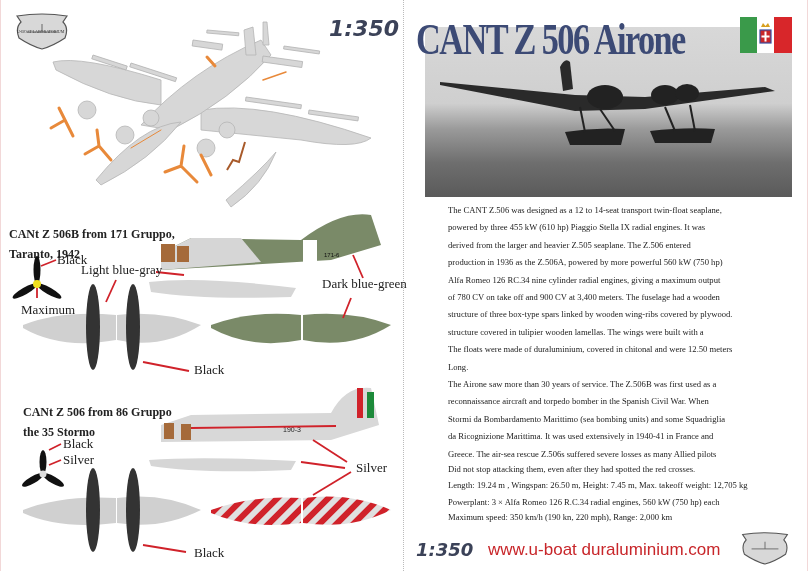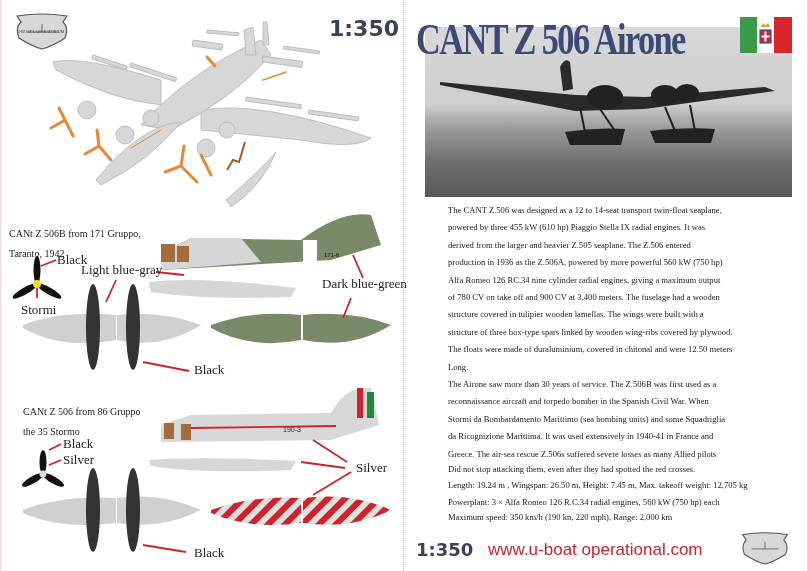--- a/index.html
+++ b/index.html
@@ -2,22 +2,22 @@
 <html><head>
 <meta charset="utf-8">
 <style>
   html,body{margin:0;padding:0;background:#fff;}
   body{width:808px;height:571px;position:relative;overflow:hidden;font-family:"DejaVu Serif",serif;}
   .page{position:absolute;top:0;height:571px;box-sizing:border-box;}
   .left{left:0;width:404px;border-right:1px dotted #bbb;border-left:1px solid #f2d8d8;}
   .right{left:404px;width:404px;border-right:1px solid #f2d8d8;}
   .abs{position:absolute;}
   .logo{position:absolute;width:58px;height:38px;}
-  .scale{font-family:"DejaVu Sans",sans-serif;font-weight:bold;color:#3b4258;}
-  .section-title{font-family:"Liberation Serif",serif;font-weight:normal;font-size:10px;color:#222;line-height:20px;}
+  .scale{font-family:"DejaVu Sans",sans-serif;font-weight:bold;color:#3b4258;font-style:italic;}
+  .section-title{font-family:"Liberation Serif",serif;font-weight:bold;font-size:12px;color:#222;line-height:20px;}
   .label{font-family:"Liberation Serif",serif;font-size:13px;color:#222;position:absolute;white-space:nowrap;}
   .title-main{position:absolute;left:12px;top:14px;font-family:"Liberation Serif",serif;font-weight:bold;font-size:44px;color:#3c4a75;letter-spacing:-2px;transform:scaleX(0.78);transform-origin:left top;white-space:nowrap;z-index:2;}
   .photo{position:absolute;left:21px;top:27px;width:367px;height:170px;background:linear-gradient(180deg,#d8d8d8 0%,#cfcfcf 45%,#9a9a9a 60%,#6e6e6e 80%,#5a5a5a 100%);overflow:hidden;}
   .body-text{position:absolute;left:44px;top:202px;width:350px;font-family:"Liberation Serif",serif;font-size:8.6px;color:#222;}
   .body-text p{margin:0;line-height:17.4px;white-space:nowrap;}
   .spec p{line-height:16px;}
   .url{position:absolute;left:84px;top:540px;font-family:"Liberation Sans",sans-serif;font-size:17px;color:#c8262a;}
 </style>
 </head>
 <body>
@@ -98,21 +98,21 @@
       <line x1="155" y1="72" x2="183" y2="75"></line>
       <line x1="115" y1="80" x2="105" y2="102"></line>
       <line x1="40" y1="66" x2="55" y2="60"></line>
       <line x1="36" y1="88" x2="36" y2="98"></line>
       <line x1="352" y1="55" x2="362" y2="78"></line>
       <line x1="350" y1="98" x2="342" y2="118"></line>
       <line x1="142" y1="162" x2="188" y2="171"></line>
     </g>
   </svg>
   <span class="label" style="left:56px;top:252px">Black</span>
-  <span class="label" style="left:20px;top:302px">Stormi</span>
+  <span class="label" style="left:20px;top:302px">Maximum</span>
   <span class="label" style="left:80px;top:262px">Light blue-gray</span>
   <span class="label" style="left:321px;top:276px">Dark blue-green</span>
   <span class="label" style="left:193px;top:362px">Black</span>
 
   <div class="abs section-title" style="left:22px;top:402px">
     <div>CANt Z 506 from 86 Gruppo</div>
     <div>the 35 Stormo</div>
   </div>
   <svg class="abs" style="left:0;top:380px" width="404" height="191">
     <g>
@@ -185,37 +185,37 @@
     <path d="M21 10 L23 6 L25.5 9 L28 6 L30 10 Z" fill="#d8a020"></path>
   </svg>
 
   <div class="body-text">
     <p>The CANT Z.506 was designed as a 12 to 14-seat transport twin-float seaplane,</p>
     <p>powered by three 455 kW (610 hp) Piaggio Stella IX radial engines. It was</p>
     <p>derived from the larger and heavier Z.505 seaplane. The Z.506 entered</p>
     <p>production in 1936 as the Z.506A, powered by more powerful 560 kW (750 hp)</p>
     <p>Alfa Romeo 126 RC.34 nine cylinder radial engines, giving a maximum output</p>
     <p>of 780 CV on take off and 900 CV at 3,400 meters. The fuselage had a wooden</p>
+    <p>structure of three box-type spars linked by wooden wing-ribs covered by plywood.</p>
     <p>structure covered in tulipier wooden lamellas. The wings were built with a</p>
-    <p>structure of three box-type spars linked by wooden wing-ribs covered by plywood.</p>
     <p>The floats were made of duraluminium, covered in chitonal and were 12.50 meters</p>
     <p>Long.</p>
     <p>The Airone saw more than 30 years of service. The Z.506B was first used as a</p>
     <p>reconnaissance aircraft and torpedo bomber in the Spanish Civil War. When</p>
     <p>Stormi da Bombardamento Marittimo (sea bombing units) and some Squadriglia</p>
     <p>da Ricognizione Marittima. It was used extensively in 1940-41 in France and</p>
     <p>Greece. The air-sea rescue Z.506s suffered severe losses as many Allied pilots</p>
     <p style="line-height:12px">Did not stop attacking them, even after they had spotted the red crosses.</p>
     <div class="spec">
       <p style="line-height:20px">Length: 19.24 m , Wingspan: 26.50 m, Height: 7.45 m, Max. takeoff weight: 12,705 kg</p>
       <p style="line-height:15px">Powerplant: 3 × Alfa Romeo 126 R.C.34 radial engines, 560 kW (750 hp) each</p>
       <p style="line-height:15px">Maximum speed: 350 km/h (190 kn, 220 mph), Range: 2,000 km</p>
     </div>
   </div>
 
   <span class="abs scale" style="left:12px;top:539px;font-size:18px">1:350</span>
-  <span class="url">www.u-boat operational.com</span>
+  <span class="url">www.u-boat duraluminium.com</span>
   <svg class="logo" style="left:334px;top:531px;width:54px;height:34px" viewBox="0 0 58 38">
     <path d="M4 4 Q29 0 54 4 L50 10 Q56 16 52 26 Q40 34 29 37 Q18 34 6 26 Q2 16 8 10 Z" fill="#d8d8d8" stroke="#555" stroke-width="1.2"></path>
     <line x1="14" y1="20" x2="44" y2="20" stroke="#666" stroke-width="1"></line>
     <line x1="29" y1="12" x2="29" y2="20" stroke="#666" stroke-width="1"></line>
   </svg>
 </div>
 
 </body></html>

